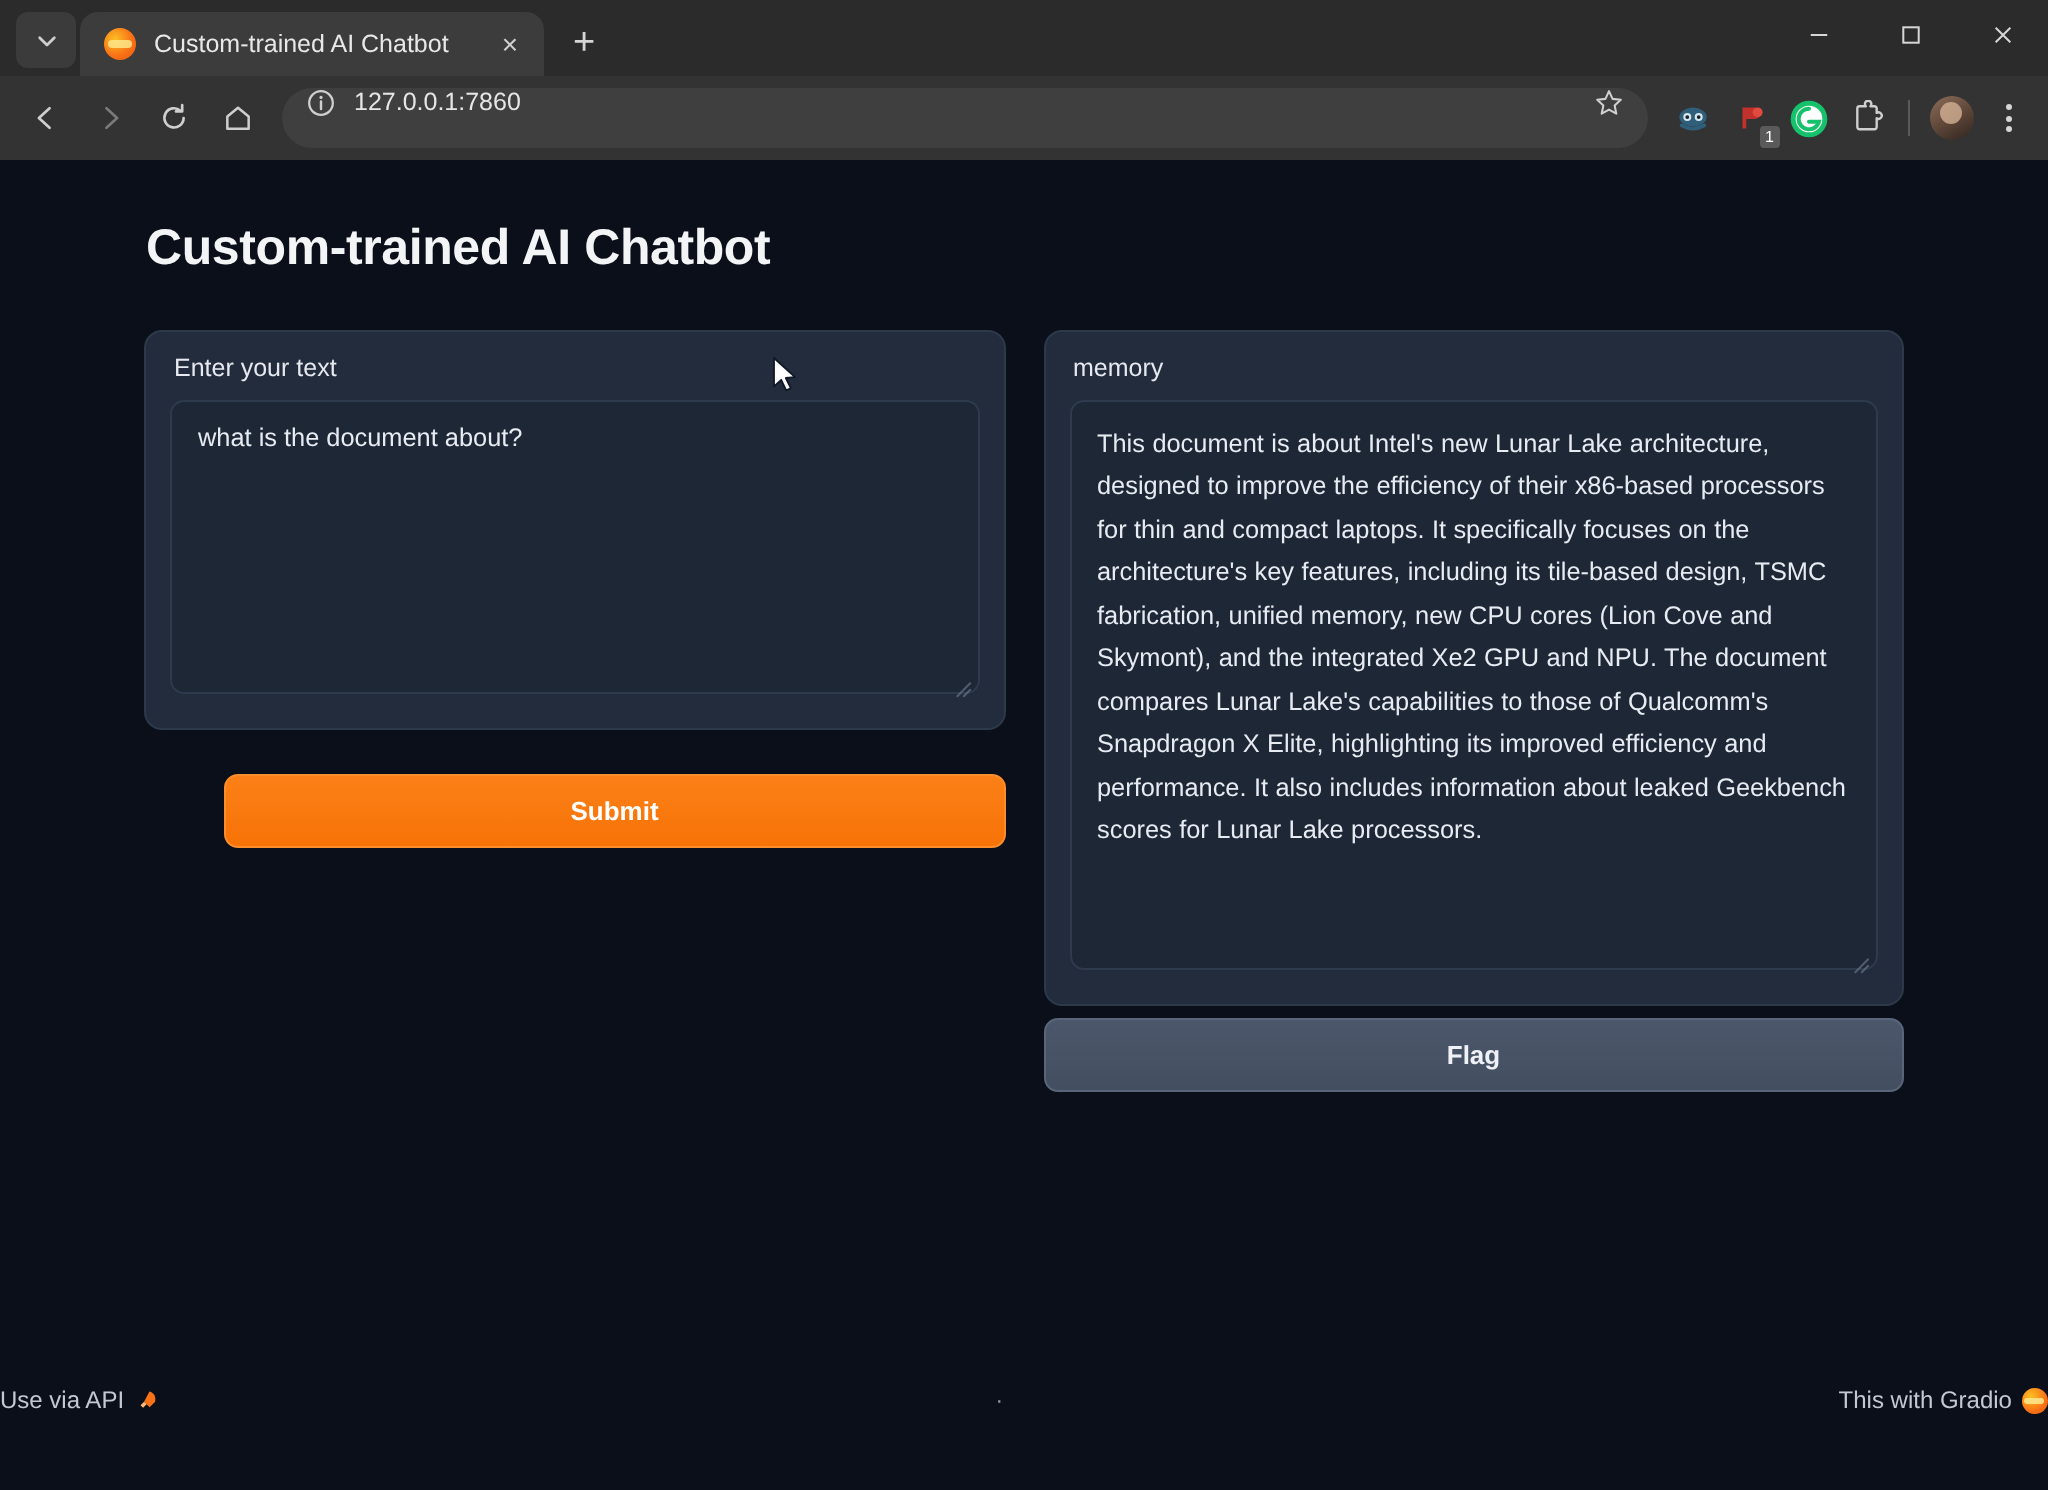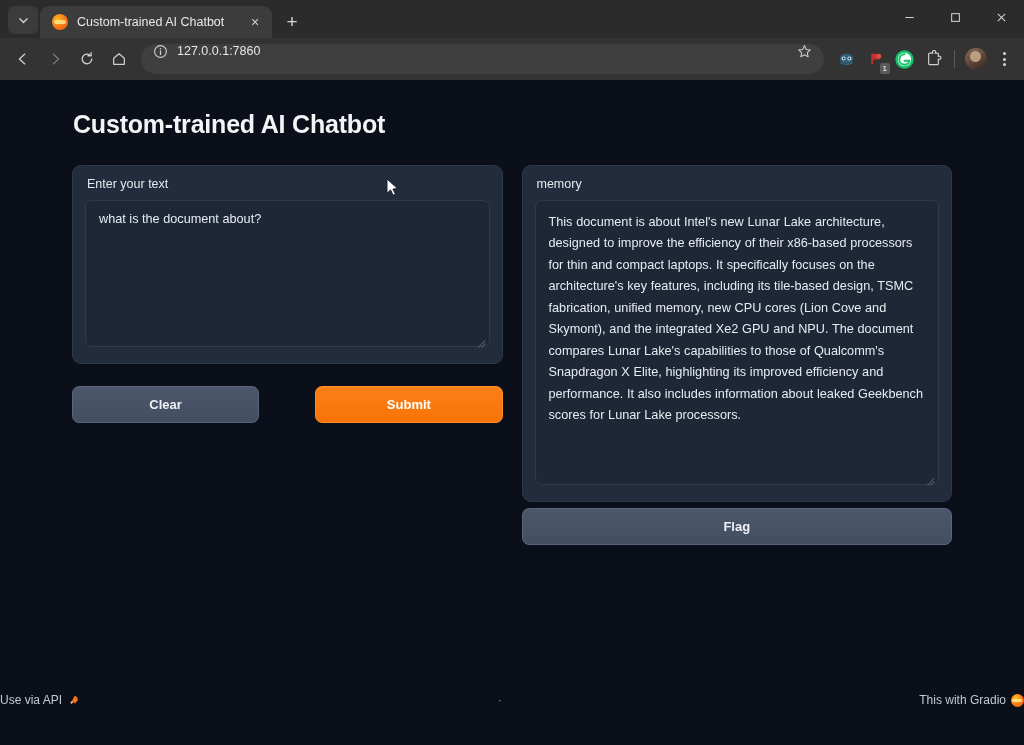--- a/index.html
+++ b/index.html
@@ -328,21 +328,20 @@
             <label class="field-label">Enter your text</label>
             <div class="tb-wrap">
               <textarea class="textbox input-box" placeholder="" style="">what is the document about?</textarea>
               <svg class="resize-grip" viewBox="0 0 12 12">
                 <path d="M11 4 L4 11 M11 7.5 L7.5 11" stroke="#7c8799" stroke-width="1.1" stroke-linecap="round"></path>
               </svg>
             </div>
           </div>
 
           <div class="btn-row">
-            <button class="btn btn-secondary">Clear</button>
             <button class="btn btn-primary">Submit</button>
           </div>
         </div>
 
         <div class="col">
           <div class="panel">
             <label class="field-label">memory</label>
             <div class="tb-wrap">
               <textarea class="textbox output-box" readonly="" style="">This document is about Intel's new Lunar Lake architecture, designed to improve the efficiency of their x86-based processors for thin and compact laptops. It specifically focuses on the architecture's key features, including its tile-based design, TSMC fabrication, unified memory, new CPU cores (Lion Cove and Skymont), and the integrated Xe2 GPU and NPU. The document compares Lunar Lake's capabilities to those of Qualcomm's Snapdragon X Elite, highlighting its improved efficiency and performance. It also includes information about leaked Geekbench scores for Lunar Lake processors.</textarea>
               <svg class="resize-grip" viewBox="0 0 12 12">

